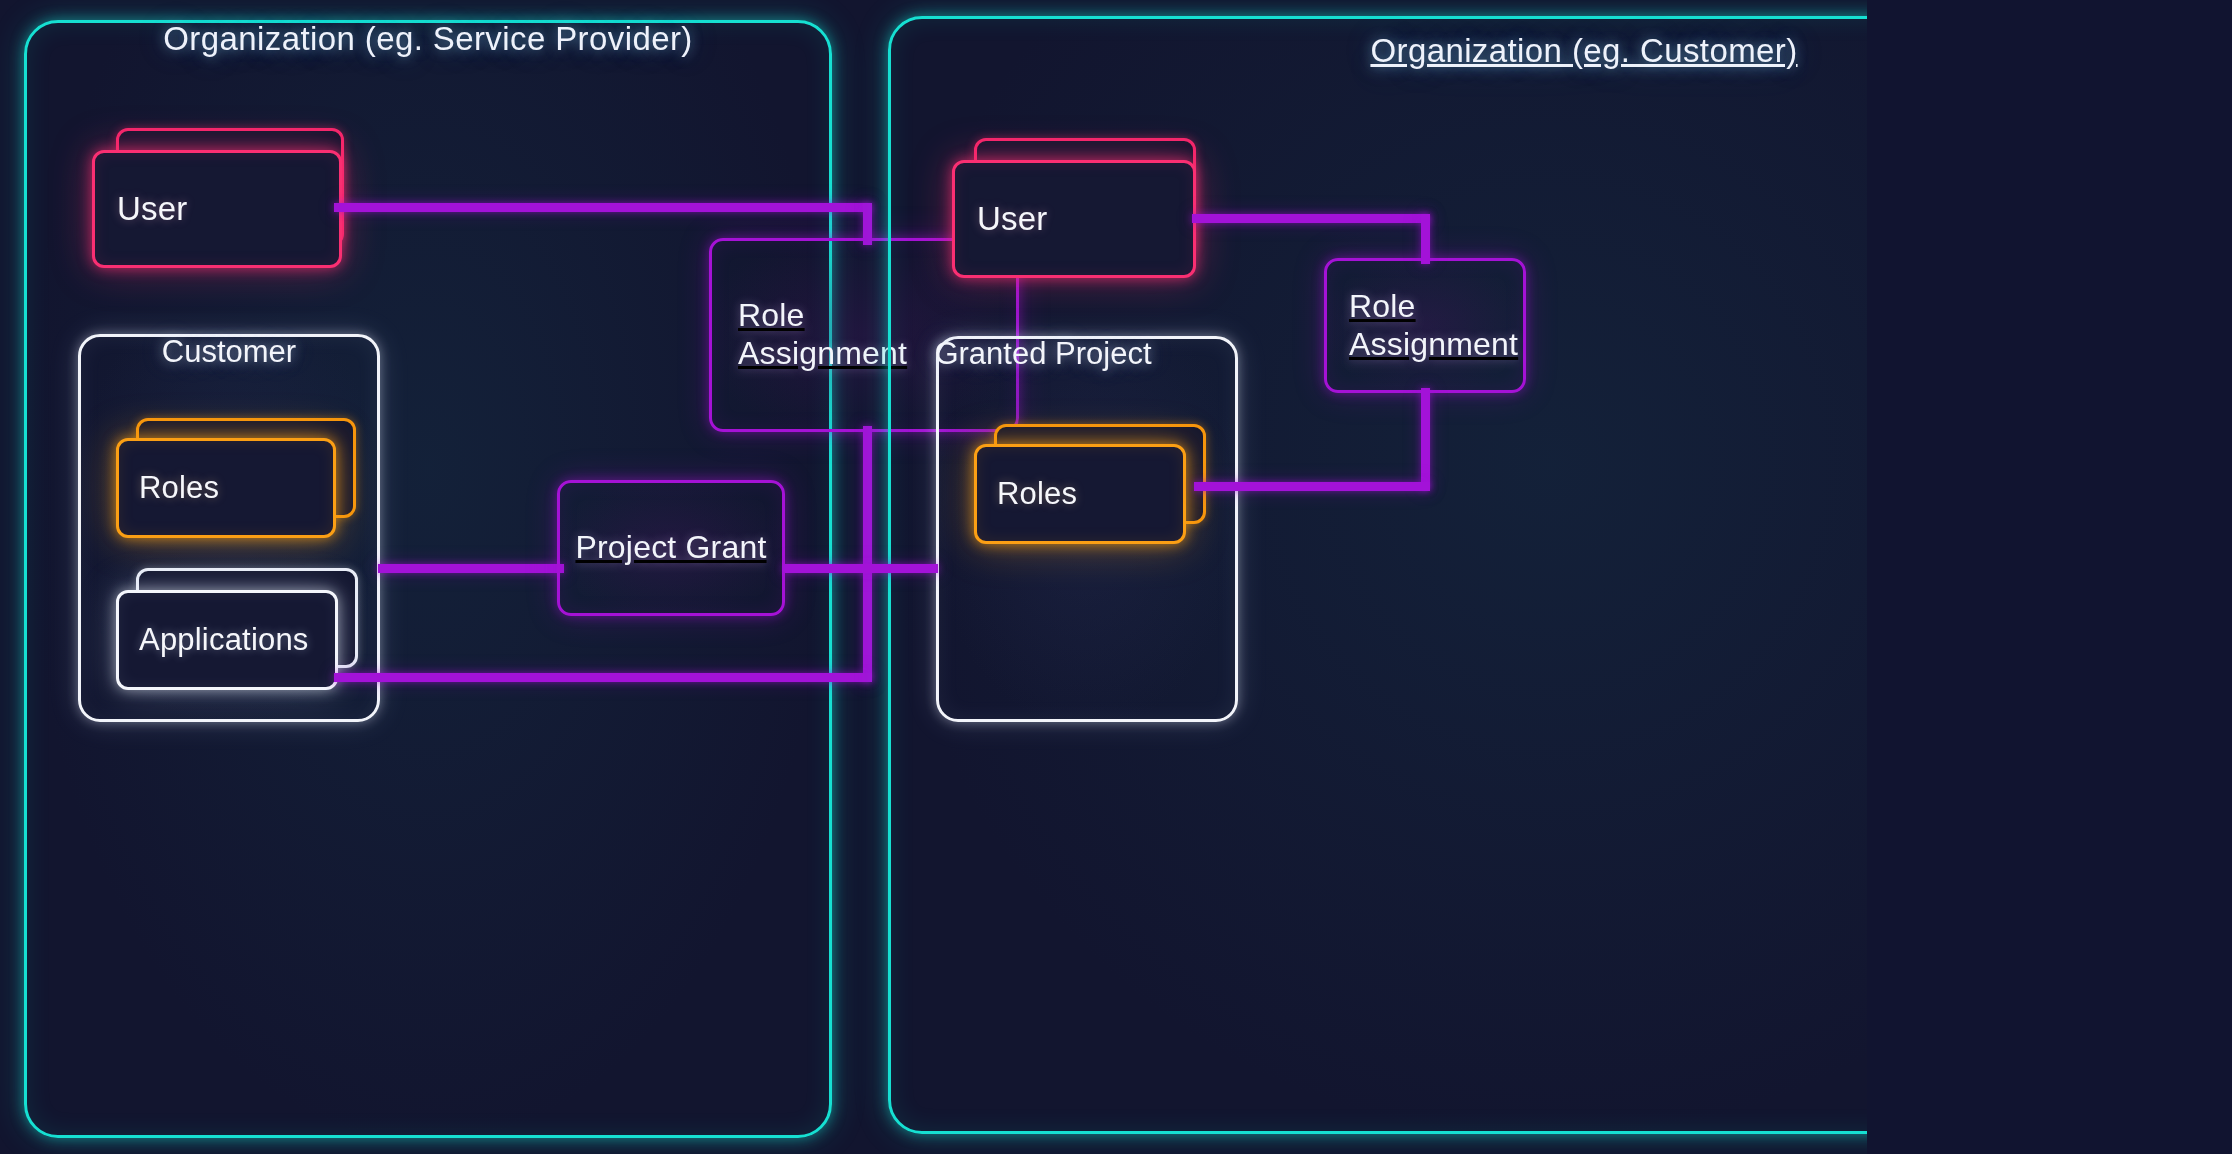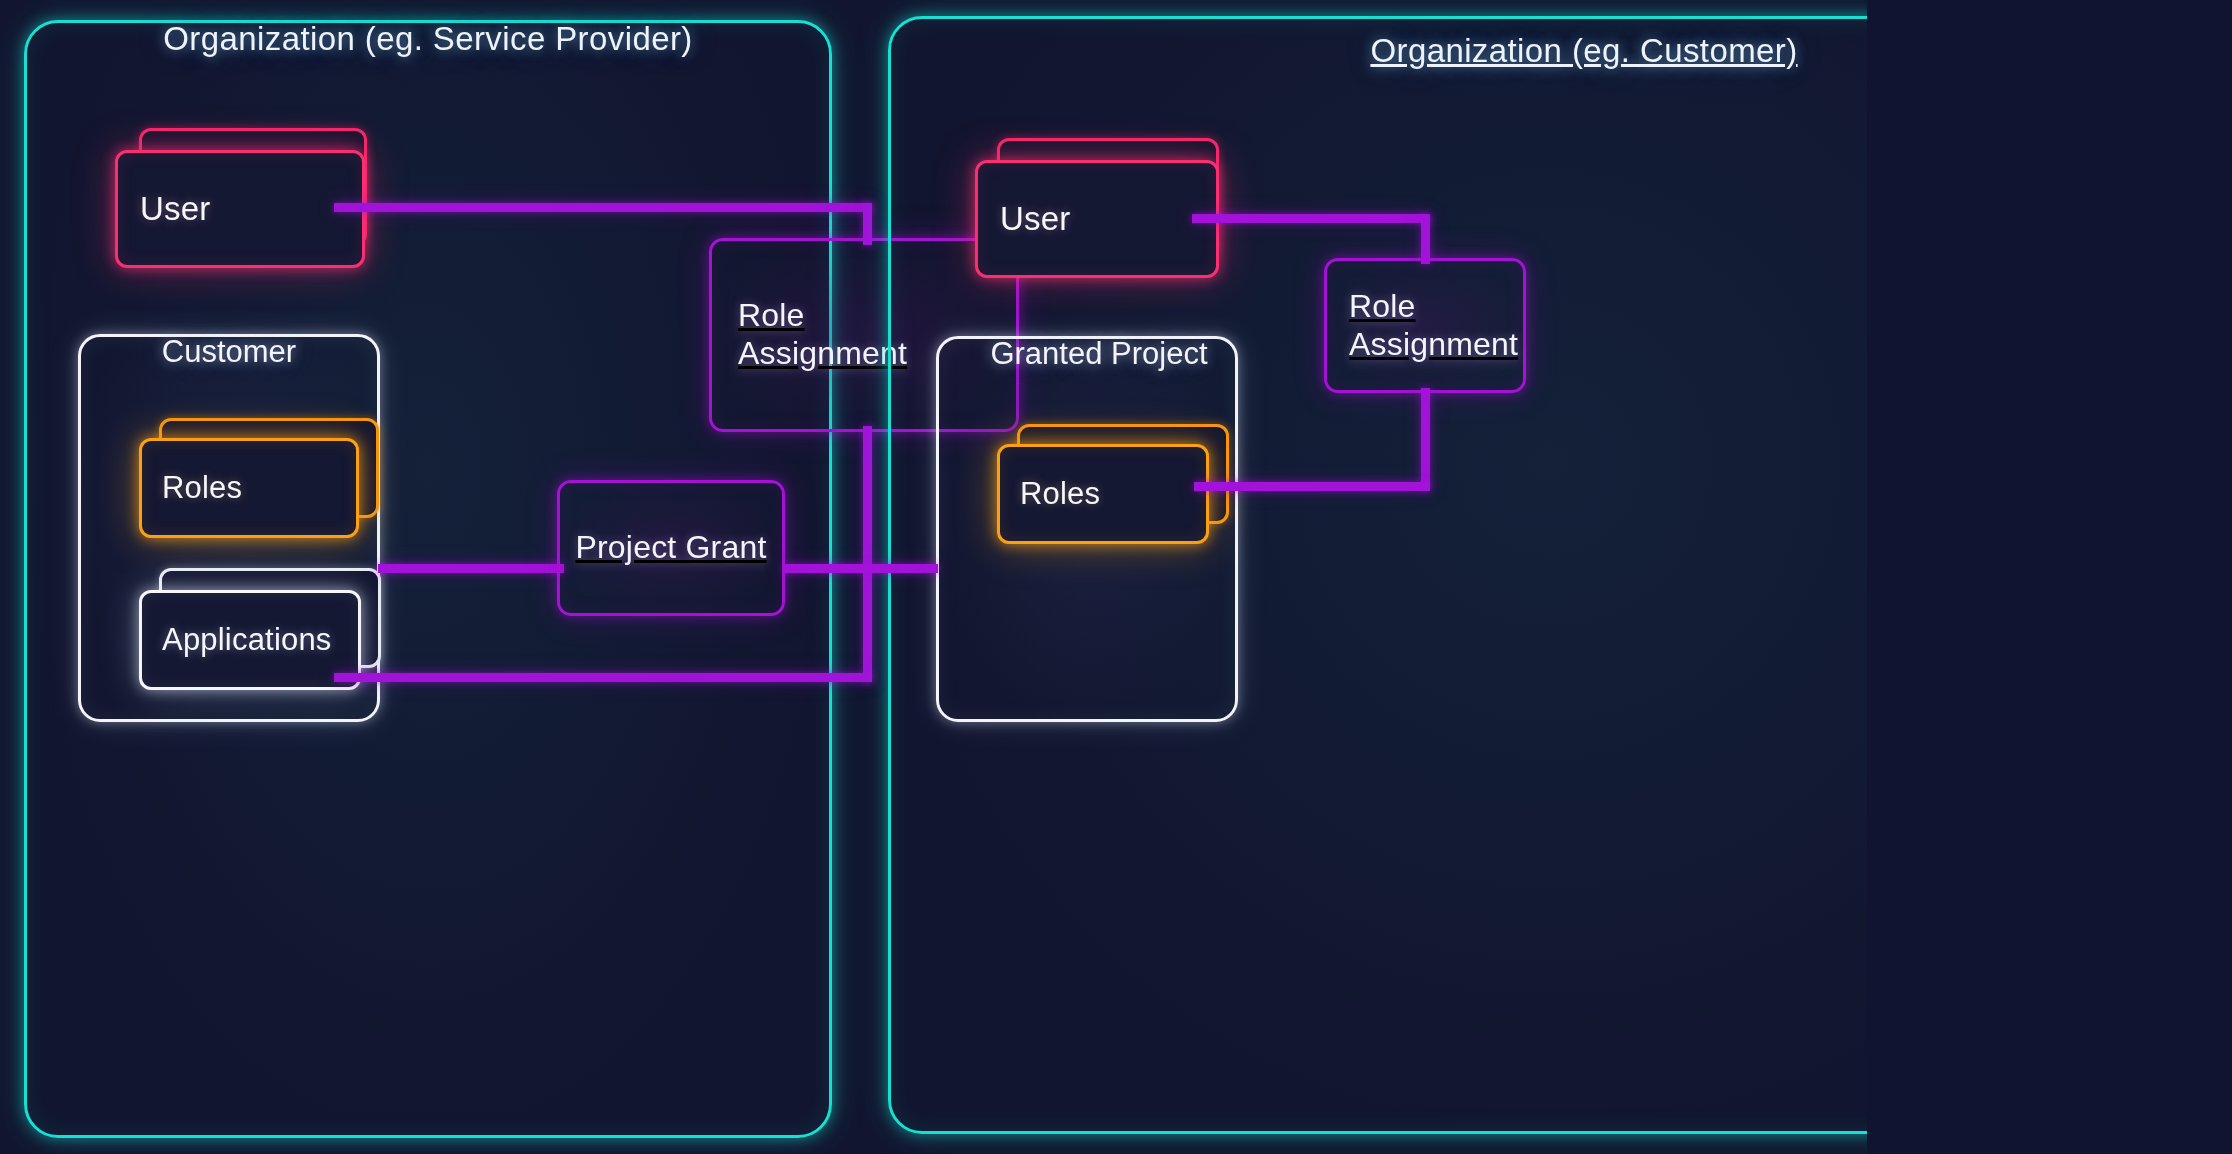--- a/index.html
+++ b/index.html
@@ -78,21 +78,21 @@
     left: 0;
     width: 100%;
     text-align: center;
     color: #f3f5fb;
     font-size: 31px;
     font-weight: 300;
     text-shadow: 0 0 12px rgba(210,225,255,.55), 0 0 26px rgba(160,190,240,.3);
   }
 
   
-  .stack { position: absolute; margin-left: 23px; }
+  .stack { position: absolute; }
   .stack .back {
     position: absolute;
     box-sizing: border-box;
     border-radius: 12px;
     background: #12152f;
   }
   .stack .front {
     position: absolute;
     box-sizing: border-box;
     border-radius: 12px;
@@ -195,21 +195,21 @@
   <div class="org-title" style="left:923px; top:32px; width:1322px;text-decoration:underline;">Organization (eg. Customer)</div>
 
   <div class="stack pink" style="left:952px; top:138px; width:262px; height:140px;">
     <div class="back" style="left:22px; top:0; width:222px; height:118px;"></div>
     <div class="front" style="left:0; top:22px; width:244px; height:118px; padding-left:22px;">
       <span class="lbl" style="font-size:33px;">User</span>
     </div>
   </div>
 
   <div class="project" style="left:936px; top:336px; width:302px; height:386px;"></div>
-  <div class="project-title" style="left:948px; top:336px; width:302px;">Granted Project</div>
+  <div class="project-title" style="left:892px; top:336px; width:302px;">Granted Project</div>
 
   <div class="stack orange" style="left:974px; top:424px; width:232px; height:120px;">
     <div class="back" style="left:20px; top:0; width:212px; height:100px;"></div>
     <div class="front" style="left:0; top:20px; width:212px; height:100px; padding-left:20px;">
       <span class="lbl" style="font-size:31px;">Roles</span>
     </div>
   </div>
 
   <div class="node purple" style="left:1324px; top:258px; width:202px; height:135px; padding-left:22px;">
     <span class="lbl" style="font-size:32px;">Role

